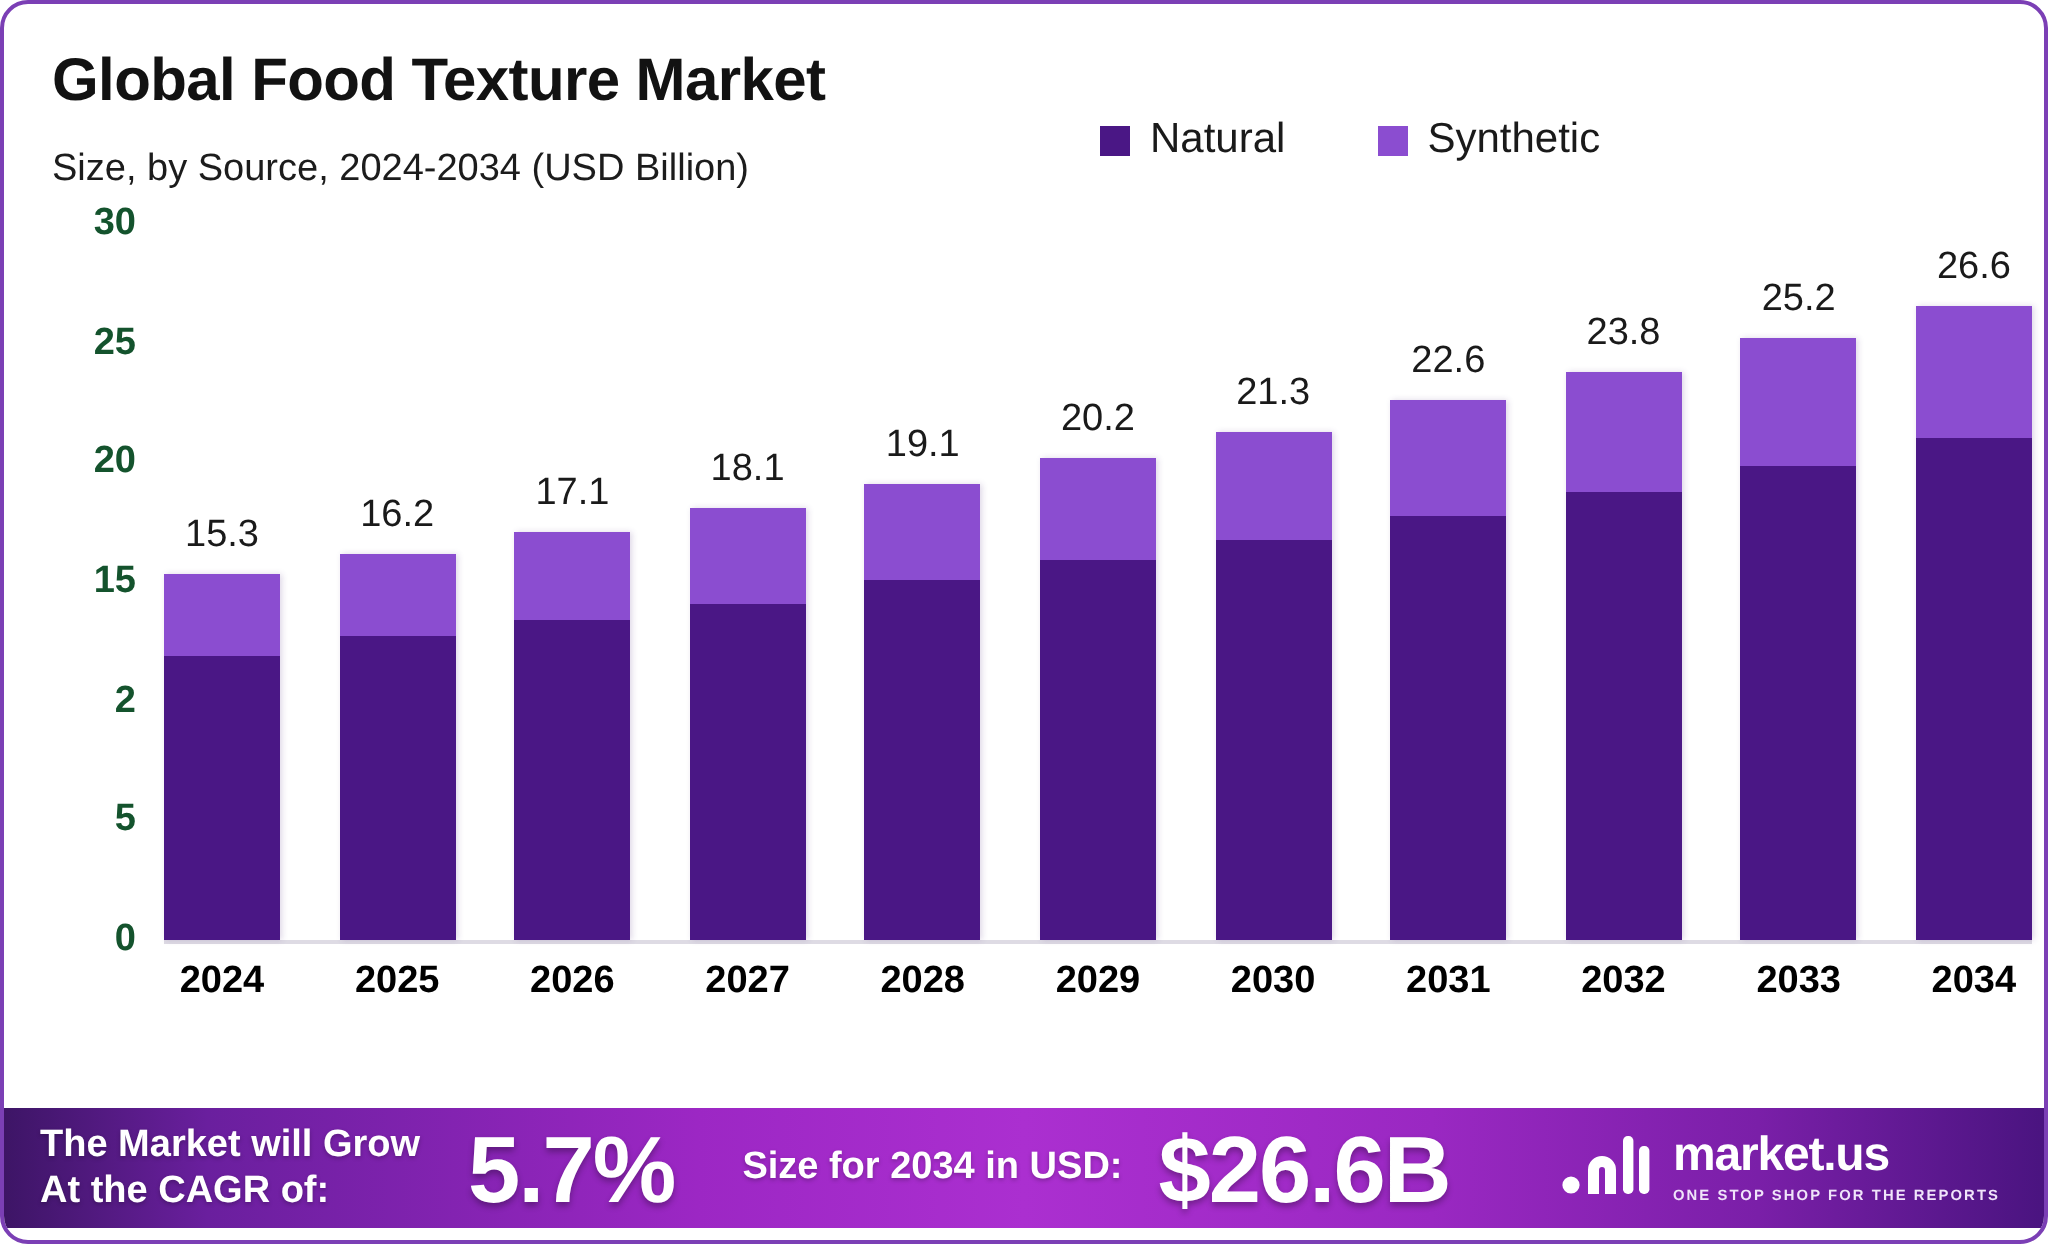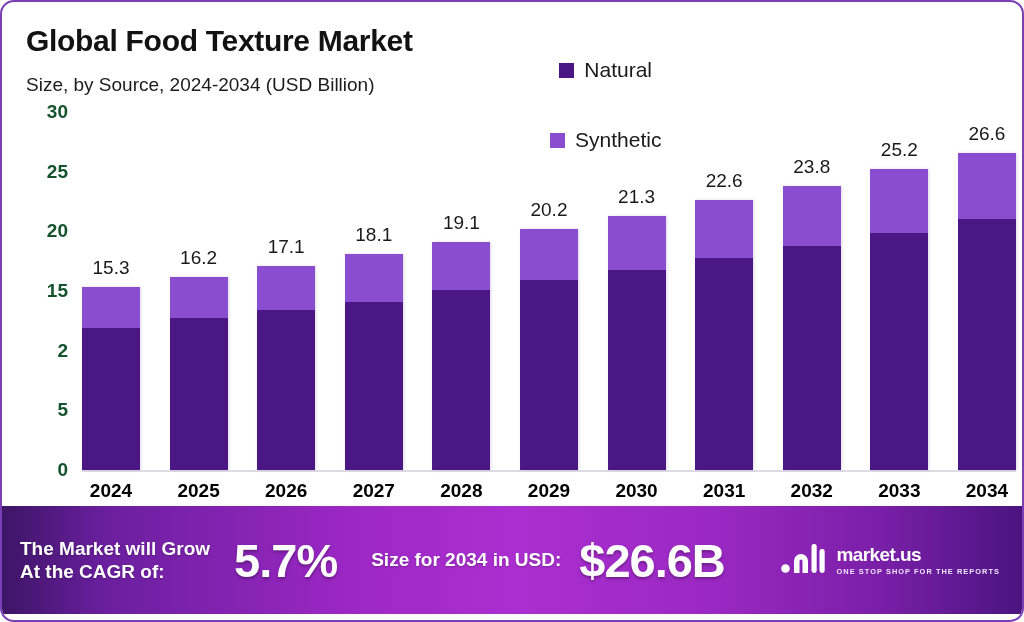--- a/index.html
+++ b/index.html
@@ -47,21 +47,20 @@
     color: #1c1c1c;
     white-space: nowrap;
   }
   .legend {
     position: absolute;
     left: 548px;
     top: 56px;
     display: flex;
     align-items: center;
     gap: 46px;
-    flex-direction: column;
   }
   .legend-item {
     display: flex;
     align-items: center;
     gap: 10px;
   }
   .legend-swatch {
     width: 15px;
     height: 15px;
     display: inline-block;
@@ -157,21 +156,21 @@
     font-weight: bold;
     color: #000000;
   }
 
   
   .footer {
     position: absolute;
     left: 0;
     bottom: 6px;
     width: 100%;
-    height: 108px;
+    height: 60px;
     background: linear-gradient(90deg,
         #3d1566 0%,
         #6a1f9e 10%,
         #9c27c4 34%,
         #ab2fd0 50%,
         #9a28c2 70%,
         #7a1fa8 86%,
         #4a1480 100%);
     display: flex;
     align-items: center;
@@ -211,21 +210,21 @@
     padding-right: 6px;
   }
   .logo-mark { flex: none; }
   .logo-text-wrap {
     display: flex;
     flex-direction: column;
     justify-content: center;
   }
   .logo-name {
     color: #ffffff;
-    font-size: 19px;
+    font-size: 24px;
     font-weight: bold;
     letter-spacing: -0.6px;
     line-height: 1;
     white-space: nowrap;
   }
   .logo-tagline {
     color: #f0e4fa;
     font-size: 7.4px;
     font-weight: bold;
     letter-spacing: 1.05px;

